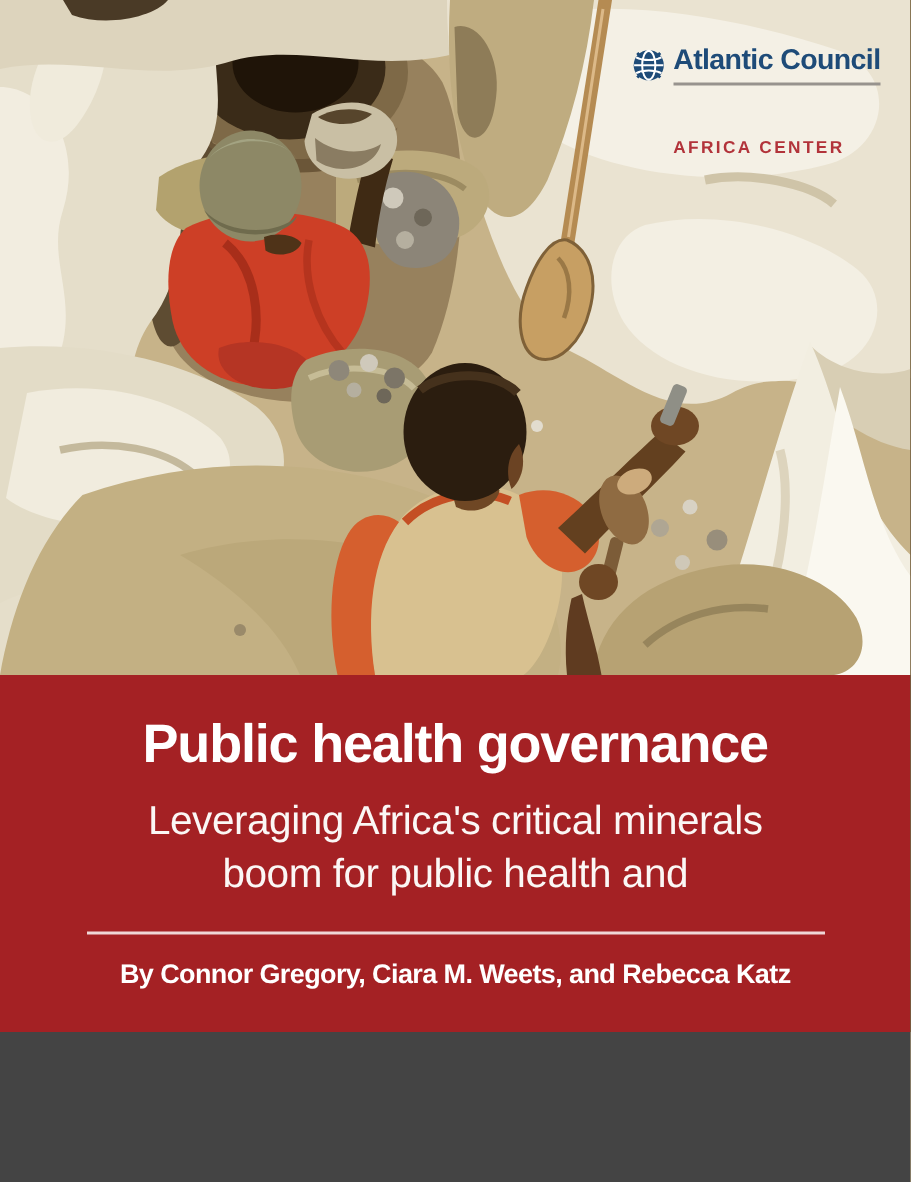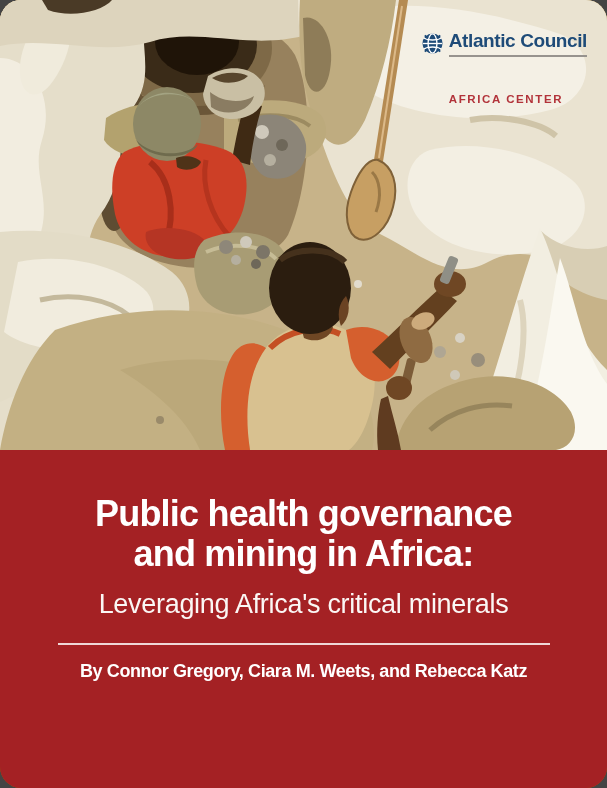--- a/index.html
+++ b/index.html
@@ -2,25 +2,24 @@
 <html><head>
 <meta charset="utf-8">
 <style>
   * { margin: 0; padding: 0; box-sizing: border-box; }
   html, body { background: #444; }
   body { font-family: "Liberation Sans", sans-serif; }
 
   .page {
     position: relative;
     width: 607px;
-    height: 788px;
+    height: 688px;
     margin: 0 auto;
     background: #a16207;
     overflow: hidden;
-    border-radius: 21px;
   }
 
   
   .photo {
     position: relative;
     width: 607px;
     height: 450px;
     overflow: hidden;
     background: #C7B389;
   }
@@ -60,21 +59,21 @@
   }
 
   
   .band {
     position: relative;
     width: 607px;
     height: 338px;
     background: #A42124;
     color: #FFFFFF;
     text-align: center;
-    padding-top: 44px;
+    padding-top: 26px;
   }
   .band h1 {
     font-size: 36px;
     font-weight: 700;
     letter-spacing: -0.8px;
     line-height: 1.1;
   }
   .subtitle {
     margin-top: 14px;
     font-size: 27px;
@@ -234,22 +233,22 @@
         <div class="logo-name">Atlantic Council</div>
         <div class="logo-rule"></div>
         <div class="logo-sub">AFRICA CENTER</div>
       </div>
     </div>
   </div>
 
   <div class="band">
     <h1>
       <span>Public health governance</span><br>
-      <span>and mining in Africa:</span>
     </h1>
     <div class="subtitle">
       <span>Leveraging Africa's critical minerals</span>
+      <span>boom for public health and</span>
     </div>
     <div class="rule"></div>
     <div class="byline">By Connor Gregory, Ciara M. Weets, and Rebecca Katz</div>
   </div>
 
 </div>
 
 </body></html>

